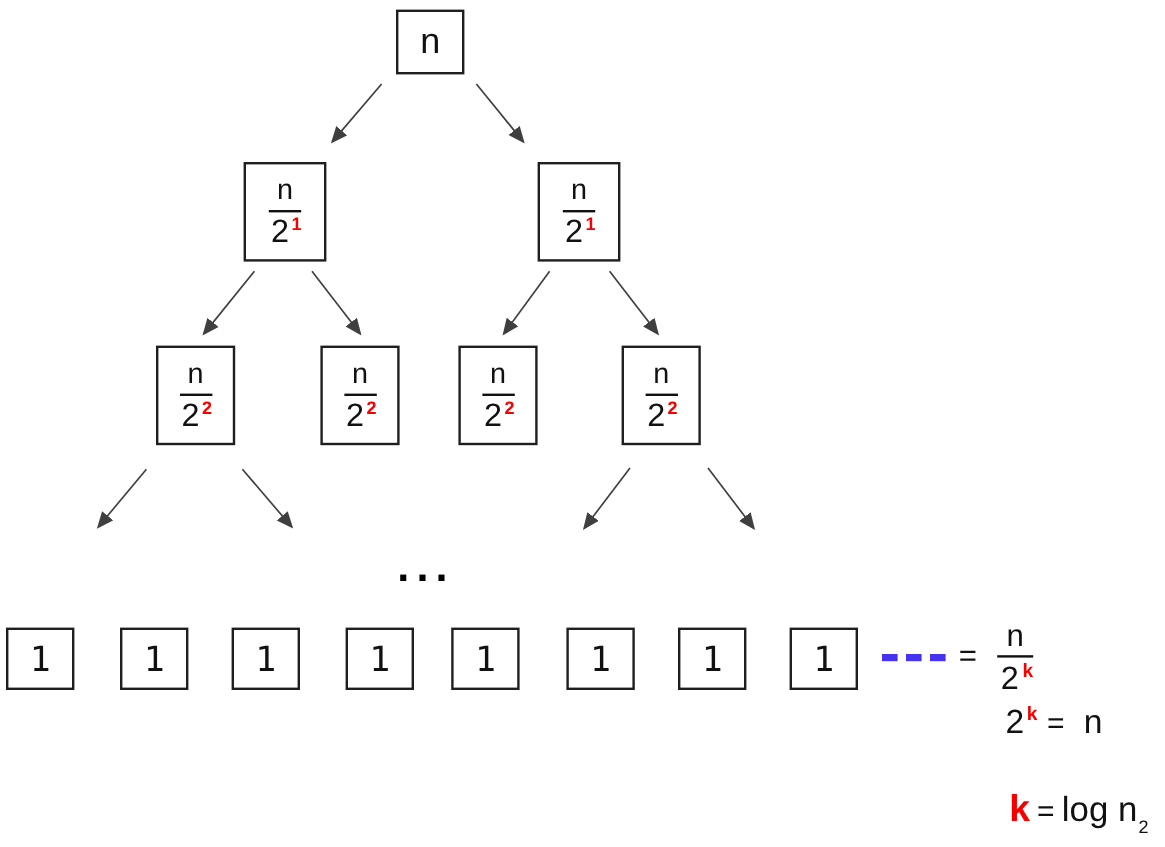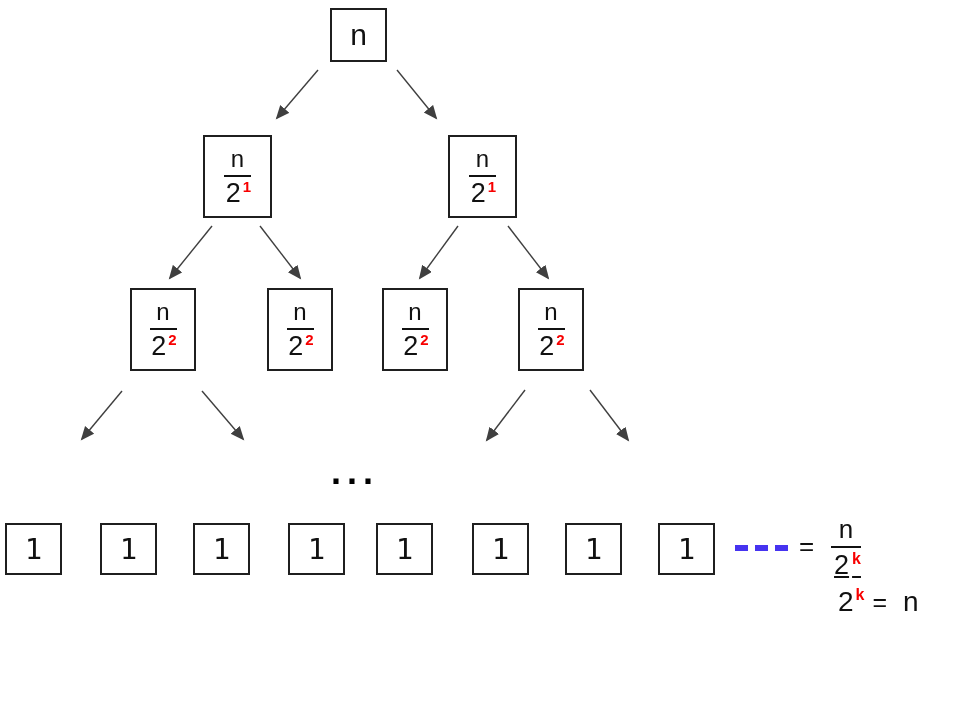--- a/index.html
+++ b/index.html
@@ -32,21 +32,21 @@
     position:absolute; left:331px; top:454px; font-size:36px; font-weight:bold;
     letter-spacing:-2px; line-height:1; color:#000;
   }
   .arrows { position:absolute; left:0; top:0; pointer-events:none; }
   .dash-line { position:absolute; left:735px; top:545px; display:flex; }
   .dash-line .dash { width:13px; height:6px; background:#4633f0; margin-right:7px; }
   .eq-equals1 { position:absolute; left:799px; top:533px; font-size:26px; line-height:1; }
   .eq-frac { position:absolute; left:831px; top:516px; display:flex; flex-direction:column; align-items:center; line-height:1; }
   .eq-frac .num { font-size:26px; margin-bottom:4px; }
   .eq-frac .bar { width:30px; height:2px; background:#111111; }
-  .eq-frac .den { font-size:27px; margin-top:4px; white-space:nowrap;text-decoration:underline; }
+  .eq-frac .den { font-size:27px; margin-top:4px; white-space:nowrap; }
   .eq-frac .den .exp { color:#f70000; font-weight:bold; font-size:16px; position:relative; top:-10px; left:3px; }
   .eq2 { position:absolute; left:838px; top:588px; font-size:28px; line-height:1; white-space:nowrap; }
   .eq2 .exp { color:#f70000; font-weight:bold; font-size:16px; position:relative; top:-11px; left:2px; }
   .eq2 .eq { margin:0 8px 0 10px; font-size:25px; }
   .eq2 .rhs { margin-left:8px; }
   .eq3 { position:absolute; left:841px; top:658px; font-size:29px; line-height:1; white-space:nowrap; }
   .eq3 .k { color:#f70000; font-weight:bold; font-size:31px; }
   .eq3 .eq { font-size:25px; margin:0 6px; }
   .eq3 .sub { font-size:15px; position:relative; top:10px; left:1px; }
 </style>
@@ -158,14 +158,17 @@
   <div class="eq-frac">
     <span class="num">n</span>
     <span class="bar"></span>
     <span class="den"><span>2</span><span class="exp">k</span></span>
   </div>
 
   <div class="eq2">
     <span>2</span><span class="exp">k</span><span class="eq">=</span><span class="rhs">n</span>
   </div>
 
+  <div class="eq3">
+    <span class="k">k</span><span class="eq">=</span><span>log n</span><span class="sub">2</span>
+  </div>
 
 </div>
 
 </body></html>

